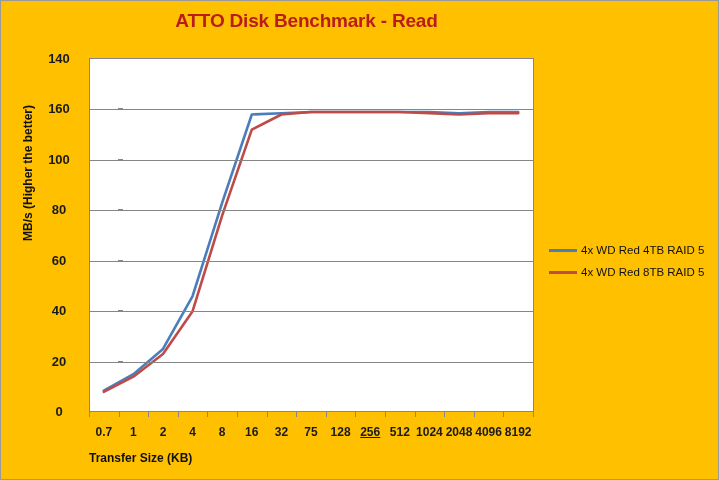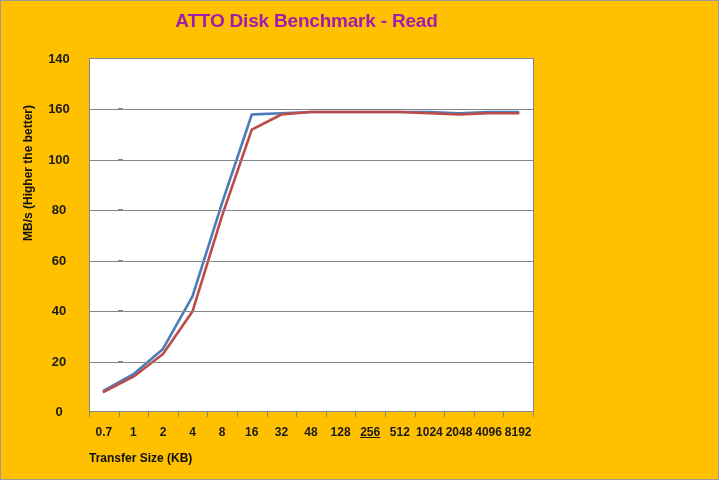--- a/index.html
+++ b/index.html
@@ -22,21 +22,21 @@
     overflow: hidden;
   }
   #chart-title {
     position: absolute;
     top: 9px;
     left: 0;
     width: 611px;
     text-align: center;
     font-size: 19px;
     font-weight: bold;
-    color: #a21caf;
+    color: #b91c1c;
     letter-spacing: -0.2px;
   }
   
   #plot-area {
     position: absolute;
     left: 88px;
     top: 57px;
     width: 444px;
     height: 353px;
     background: #ffffff;
@@ -198,36 +198,46 @@
       <div class="ytick-label" style="top: 107.429px;">160</div>
       <div class="ytick-mark" style="top: 107.429px;"></div>
       <div class="ytick-label" style="top: 57px;">140</div>
       <div class="ytick-mark" style="top: 57px;"></div>
     </div>
   <div id="y-axis-title">MB/s (Higher the better)</div>
 
   <div id="x-ticks"></div>
   <div id="x-axis-title">Transfer Size (KB)</div>
 
+  <div id="legend">
+      <div class="legend-item">
+        <span class="legend-swatch" style="background: rgb(74, 126, 187);"></span>
+        <span class="legend-text">4x WD Red 4TB RAID 5</span>
+      </div>
+      <div class="legend-item">
+        <span class="legend-swatch" style="background: rgb(190, 75, 72);"></span>
+        <span class="legend-text">4x WD Red 8TB RAID 5</span>
+      </div>
+    </div>
 
 <div class="xtick-label" style="left: 79.8px;">0.7</div>
     <div class="xtick-mark" style="left: 88px;"></div>
     <div class="xtick-label" style="left: 109.4px;">1</div>
     <div class="xtick-mark" style="left: 118px;"></div>
     <div class="xtick-label" style="left: 139px;">2</div>
     <div class="xtick-mark" style="left: 147px;"></div>
     <div class="xtick-label" style="left: 168.6px;">4</div>
     <div class="xtick-mark" style="left: 177px;"></div>
     <div class="xtick-label" style="left: 198.2px;">8</div>
     <div class="xtick-mark" style="left: 206px;"></div>
     <div class="xtick-label" style="left: 227.8px;">16</div>
     <div class="xtick-mark" style="left: 236px;"></div>
     <div class="xtick-label" style="left: 257.4px;">32</div>
     <div class="xtick-mark" style="left: 266px;"></div>
-    <div class="xtick-label" style="left: 287px;">48</div>
+    <div class="xtick-label" style="left: 287px;">75</div>
     <div class="xtick-mark" style="left: 295px;"></div>
     <div class="xtick-label" style="left: 316.6px;">128</div>
     <div class="xtick-mark" style="left: 325px;"></div>
     <div class="xtick-label" style="left: 346.2px; text-decoration: underline;">256</div>
     <div class="xtick-mark" style="left: 354px;"></div>
     <div class="xtick-label" style="left: 375.8px;">512</div>
     <div class="xtick-mark" style="left: 384px;"></div>
     <div class="xtick-label" style="left: 405.4px;">1024</div>
     <div class="xtick-mark" style="left: 414px;"></div>
     <div class="xtick-label" style="left: 435px;">2048</div>

